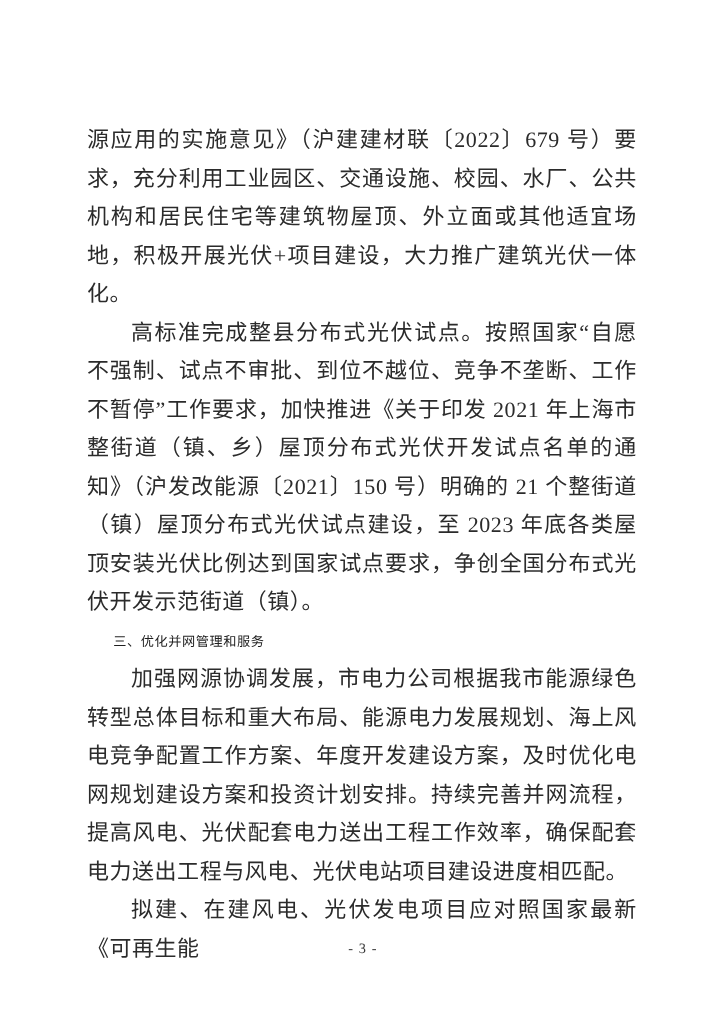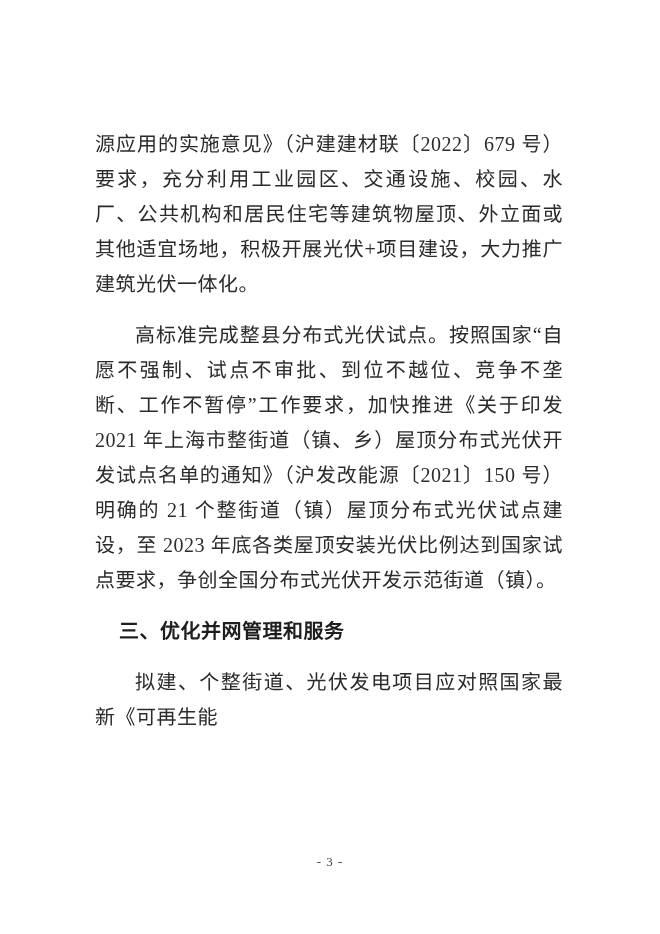--- a/index.html
+++ b/index.html
@@ -22,32 +22,32 @@
     width: 500px;
     font-family: "Liberation Serif", "DejaVu Serif", serif;
     font-size: 20px;
     line-height: 35px;
     color: #2b2b2b;
     text-align: justify;
     text-justify: inter-ideograph;
     letter-spacing: 0.5px;
   }
   .para {
-    margin: 16px;
+    margin: 0;
     text-indent: 2em;
   }
   .para.no-indent {
     text-indent: 0;
   }
   .heading {
     margin: 0;
     text-indent: 2em;
     font-family: "Liberation Sans", "DejaVu Sans", sans-serif;
-    font-weight: 700;
-    font-size: 20px;
+    font-weight: 400;
+    font-size: 12px;
     line-height: 35px;
     color: #1e1e1e;
   }
   .page-number {
     position: absolute;
     top: 854px;
     left: 0;
     width: 100%;
     text-align: center;
     font-family: "Liberation Serif", "DejaVu Serif", serif;
@@ -57,16 +57,17 @@
   }
 </style>
 </head>
 <body>
 
 <div class="page">
   <div class="doc-body">
     <p class="para no-indent">源应用的实施意见》（沪建建材联〔2022〕679 号）要求，充分利用工业园区、交通设施、校园、水厂、公共机构和居民住宅等建筑物屋顶、外立面或其他适宜场地，积极开展光伏+项目建设，大力推广建筑光伏一体化。</p>
     <p class="para">高标准完成整县分布式光伏试点。按照国家“自愿不强制、试点不审批、到位不越位、竞争不垄断、工作不暂停”工作要求，加快推进《关于印发 2021 年上海市整街道（镇、乡）屋顶分布式光伏开发试点名单的通知》（沪发改能源〔2021〕150 号）明确的 21 个整街道（镇）屋顶分布式光伏试点建设，至 2023 年底各类屋顶安装光伏比例达到国家试点要求，争创全国分布式光伏开发示范街道（镇）。</p>
     <h2 class="heading">三、优化并网管理和服务</h2>
-    <p class="para">拟建、个整街道、光伏发电项目应对照国家最新《可再生能</p>
+    <p class="para">加强网源协调发展，市电力公司根据我市能源绿色转型总体目标和重大布局、能源电力发展规划、海上风电竞争配置工作方案、年度开发建设方案，及时优化电网规划建设方案和投资计划安排。持续完善并网流程，提高风电、光伏配套电力送出工程工作效率，确保配套电力送出工程与风电、光伏电站项目建设进度相匹配。</p>
+    <p class="para">拟建、在建风电、光伏发电项目应对照国家最新《可再生能</p>
   </div>
   <div class="page-number">- 3 -</div>
 </div>
 
 </body></html>

